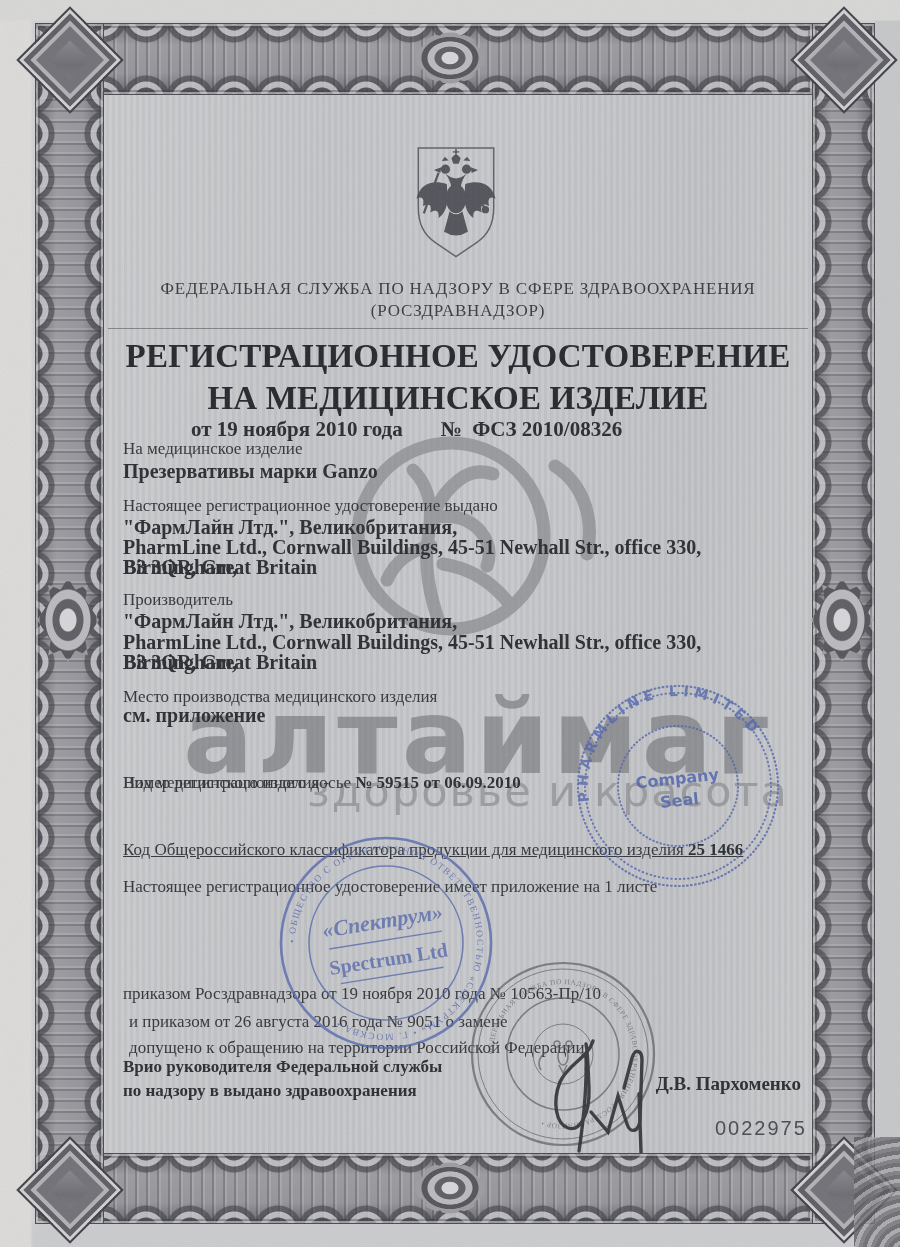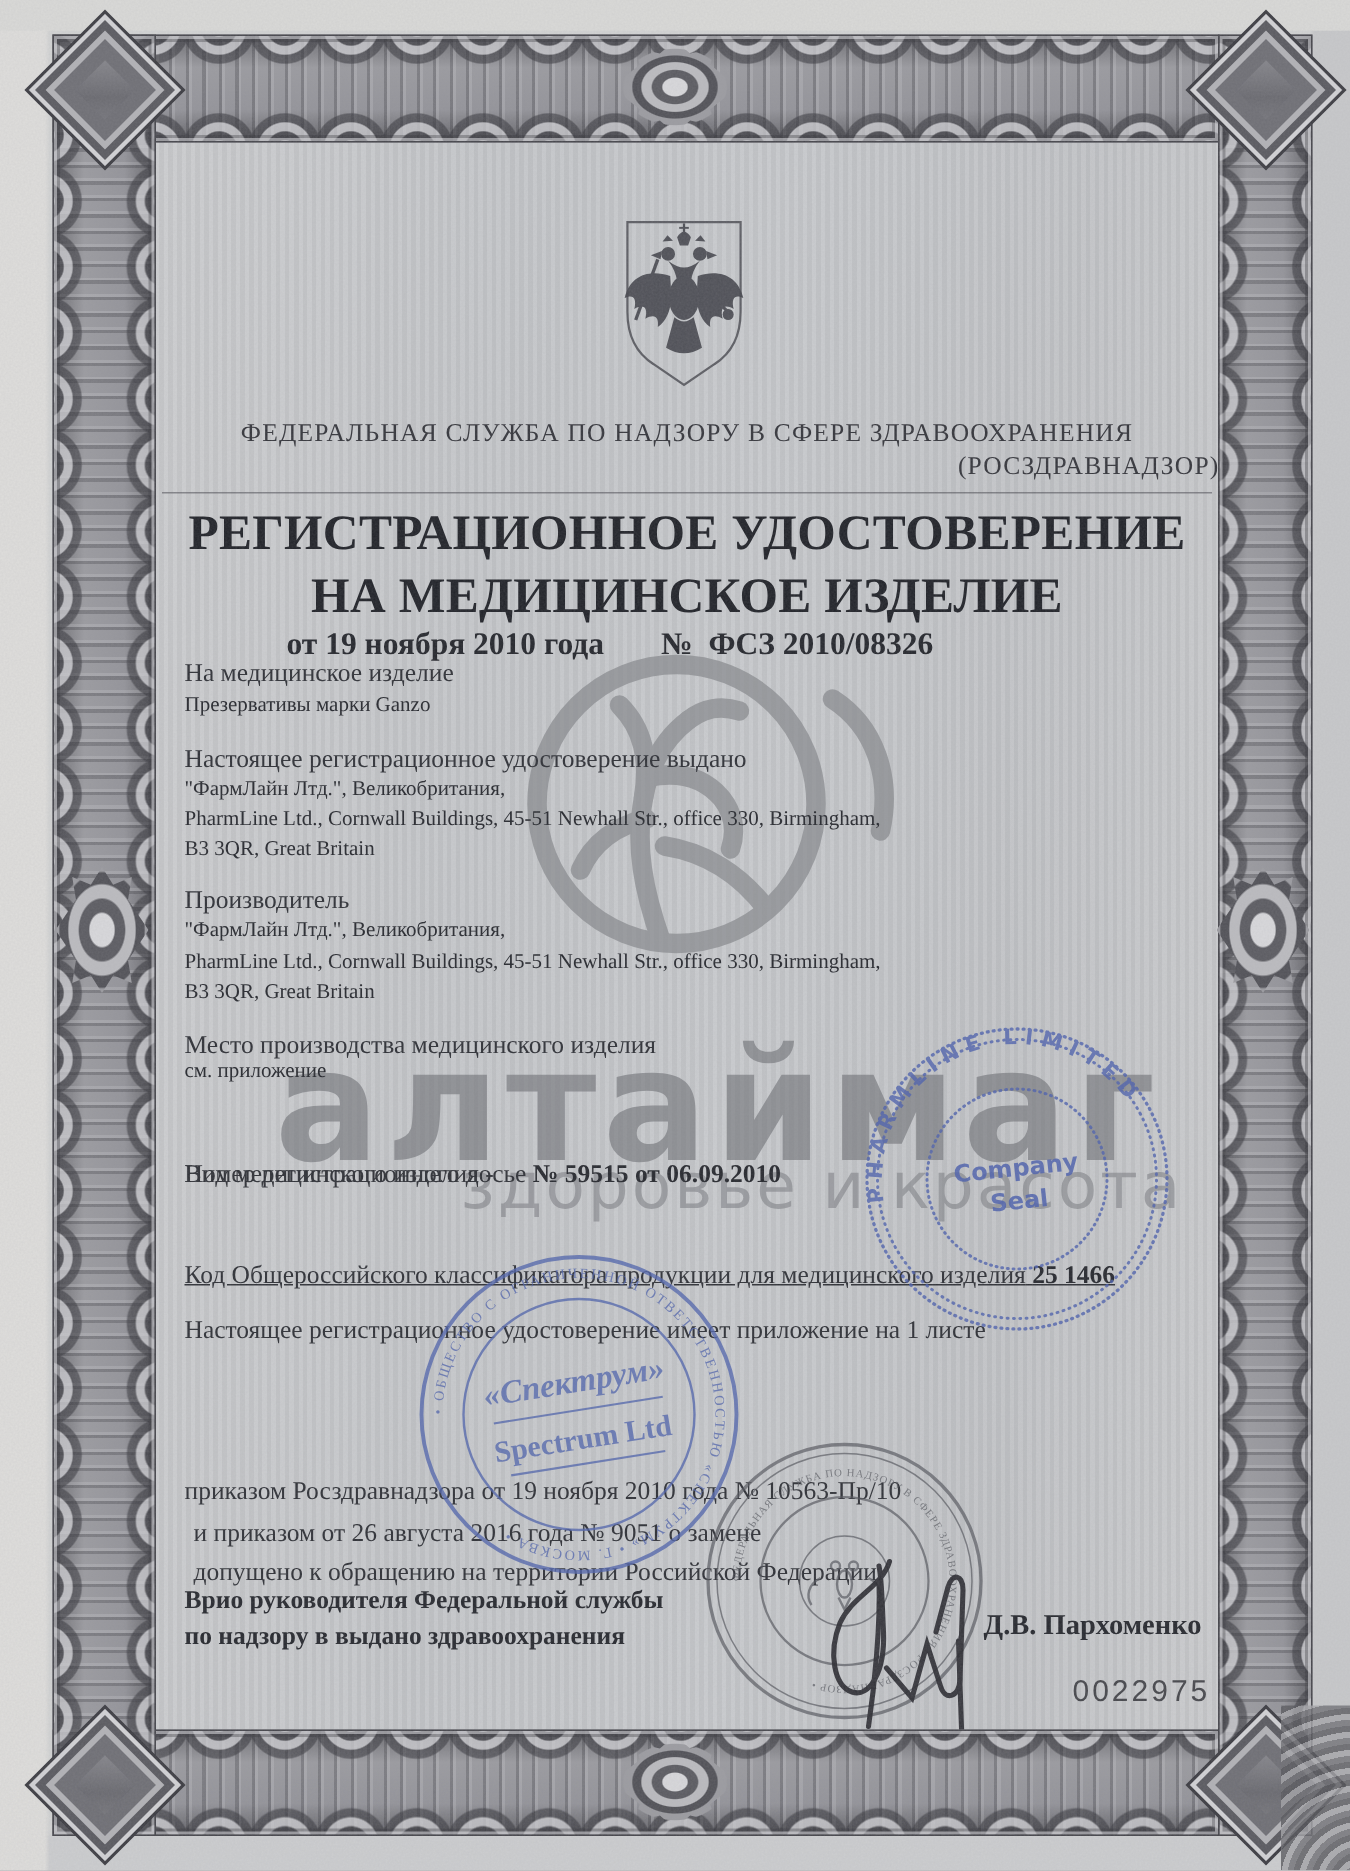--- a/index.html
+++ b/index.html
@@ -36,21 +36,21 @@
     clip-path:polygon(50% 0,62% 14%,82% 8%,78% 26%,100% 50%,78% 74%,82% 92%,62% 86%,50% 100%,38% 86%,18% 92%,22% 74%,0 50%,22% 26%,18% 8%,38% 14%);}
   
   .paper{position:absolute;left:102px;top:93px;width:710px;height:1060px;z-index:1;
     border:1px solid #56565c;
     background:
       repeating-linear-gradient(90deg, rgba(255,255,255,.045) 0 3px, rgba(0,0,0,.035) 3px 6px),
       linear-gradient(93deg,#cdced0 0%,#c6c8cb 30%,#c9cbce 55%,#c3c5c8 80%,#cbccce 100%);}
   .abs{position:absolute;}
   .ink{color:#2e3036;font-size:17px;line-height:20px;z-index:10;}
   .ink b,.bold{font-weight:bold;color:#26282e;}
-  .bold-line{font-weight:normal;color:#26282e;font-size:14px;line-height:20px;z-index:10;}
+  .bold-line{font-weight:bold;color:#26282e;font-size:20px;line-height:20px;z-index:10;}
   .center{left:0;right:0;text-align:center;}
   .agency{font-size:17px;letter-spacing:.8px;color:#34353b;z-index:10;}
   .divider{left:5px;right:5px;height:1px;background:rgba(70,70,76,.55);z-index:10;}
   .title{font-size:33px;font-weight:bold;color:#202228;letter-spacing:.2px;z-index:10;}
   .dateline{display:flex;gap:38px;font-size:21px;font-weight:bold;color:#24262c;z-index:10;white-space:pre;}
   .wm-brand{font-family:"DejaVu Sans",sans-serif;font-weight:bold;font-size:104px;letter-spacing:4px;
     color:rgba(103,105,110,.58);z-index:2;white-space:pre;}
   .wm-tag{font-family:"DejaVu Sans",sans-serif;font-size:43px;letter-spacing:2px;color:rgba(118,120,125,.55);z-index:2;}
   .sig-name{font-size:19px;font-weight:bold;color:#26282e;z-index:10;}
   .serial{font-family:Liberation Sans, sans-serif;font-size:20px;letter-spacing:2px;color:#46474c;z-index:10;}
@@ -111,21 +111,21 @@
         <ellipse cx="50" cy="58" rx="11" ry="16"></ellipse>
         <path d="M40,42 C24,37 11,42 7,58 C13,55 16,58 14,66 C21,62 24,65 22,73 C29,69 32,72 31,79 C37,75 40,68 41,58 Z"></path>
         <path d="M60,42 C76,37 89,42 93,58 C87,55 84,58 86,66 C79,62 76,65 78,73 C71,69 68,72 69,79 C63,75 60,68 59,58 Z"></path>
         <path d="M43,72 L37,94 Q50,102 63,94 L57,72 Q50,78 43,72 Z"></path>
         <path d="M31,30 L15,74" stroke="#46474e" stroke-width="2.4" fill="none"></path>
         <circle cx="82" cy="70" r="4"></circle>
         <path d="M69,56 L82,68" stroke="#46474e" stroke-width="2.2" fill="none"></path>
       </g>
     </svg>
     <div class="abs center agency" style="top:185px;">ФЕДЕРАЛЬНАЯ СЛУЖБА ПО НАДЗОРУ В СФЕРЕ ЗДРАВООХРАНЕНИЯ</div>
-    <div class="abs center agency" style="top:207px;text-align:right;">(РОСЗДРАВНАДЗОР)</div>
+    <div class="abs center agency" style="top:207px;">(РОСЗДРАВНАДЗОР)</div>
     <div class="abs divider" style="top:234px;"></div>
     <div class="abs center title" style="top:244px;">РЕГИСТРАЦИОННОЕ УДОСТОВЕРЕНИЕ</div>
     <div class="abs center title" style="top:286px;">НА МЕДИЦИНСКОЕ ИЗДЕЛИЕ</div>
     <div class="abs dateline" style="left:88px;top:323px;">
       <span>от 19 ноября 2010 года</span>
       <span>№  ФСЗ 2010/08326</span>
     </div>
 
     <div class="abs ink" style="left:20px;top:345px;">На медицинское изделие</div>
     <div class="abs bold-line" style="left:20px;top:367px;">Презервативы марки Ganzo</div>

